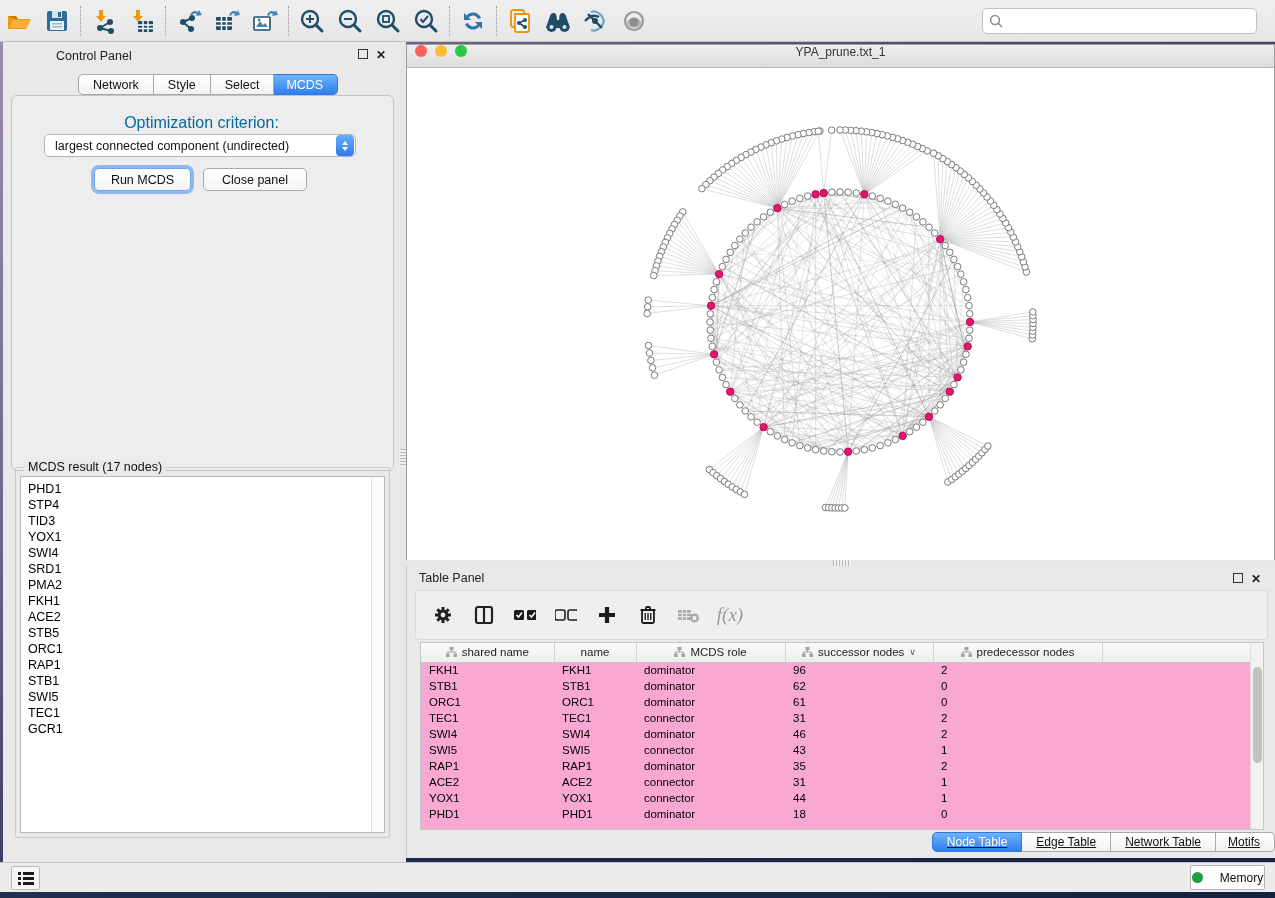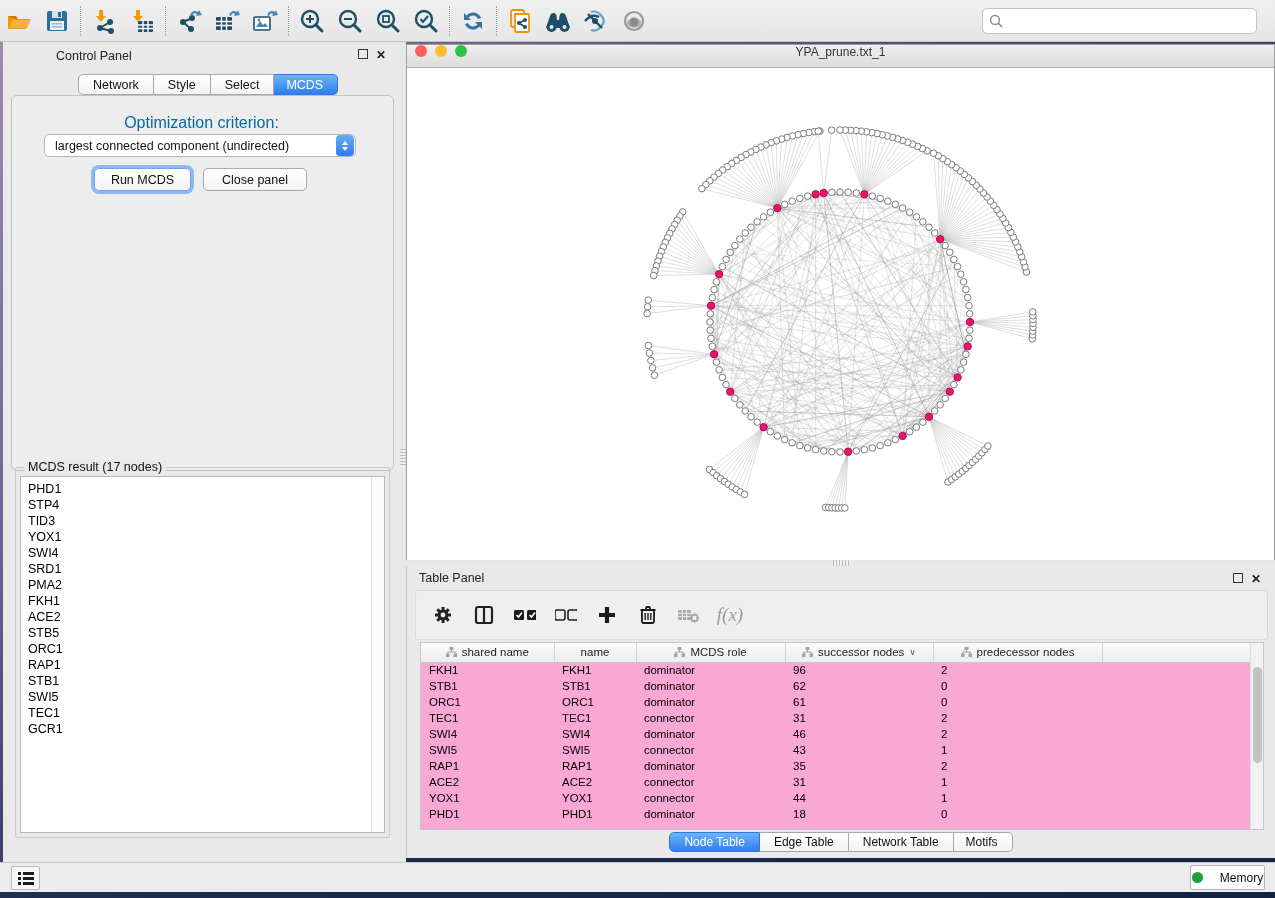--- a/index.html
+++ b/index.html
@@ -104,21 +104,21 @@
   .datatable th .hwrap { display:flex; align-items:center; justify-content:center; gap:5px; }
   .datatable td { height:16px; padding:0 8px; color:#000; white-space:nowrap; overflow:hidden; }
   .datatable td.num { text-align:left; padding-right:22px; }
   .colicon { opacity:.65; }
   .sortchev { font-size:9px; color:#555; }
   .tscroll { position:absolute; right:0; top:0; width:13px; height:100%;
     background:#f1f1f1; border-left:1px solid #ddd; }
   .tscroll .thumb { position:absolute; left:2px; top:24px; width:9px; height:96px;
     background:#c2c2c2; border-radius:5px; }
 
-  .bottom-tabs { position:absolute; left:0; width:100%; top:266px; display:flex; justify-content:center; }
+  .bottom-tabs { position:absolute; left:0; width:100%; top:266px; display:flex; justify-content:flex-end;text-decoration:underline; }
   .bottom-tabs .seg { height:20px; font-size:12px; }
 
   
   .statusbar { left:0; top:862px; width:1275px; height:30px; background:#ececec;
     border-top:1px solid #c6c6c6; }
   .listbtn { position:absolute; left:11px; top:3px; width:29px; height:24px; background:#f6f6f6;
     border:1px solid #b9b9b9; border-radius:2px; display:flex; align-items:center; justify-content:center; }
   .membtn { position:absolute; right:10px; top:2px; width:75px; height:25px; background:#fdfdfd;
     border:1px solid #b5b5b5; border-radius:2px; display:flex; align-items:center;
     justify-content:center; gap:17px; font-size:12px; color:#111; }

